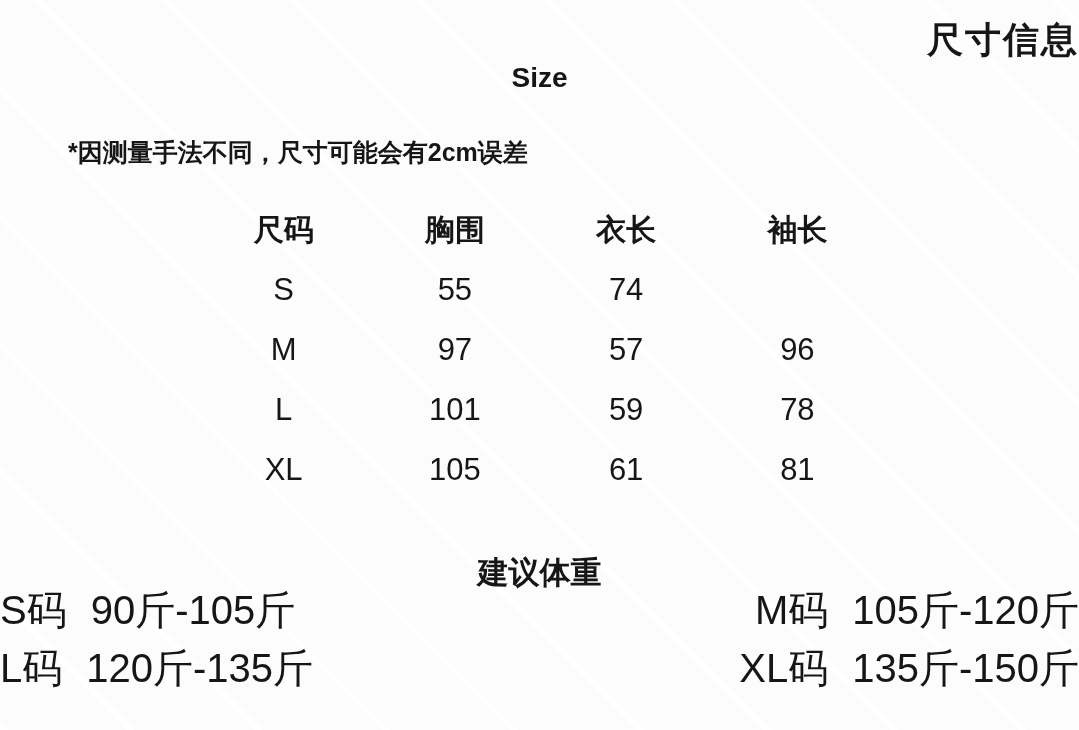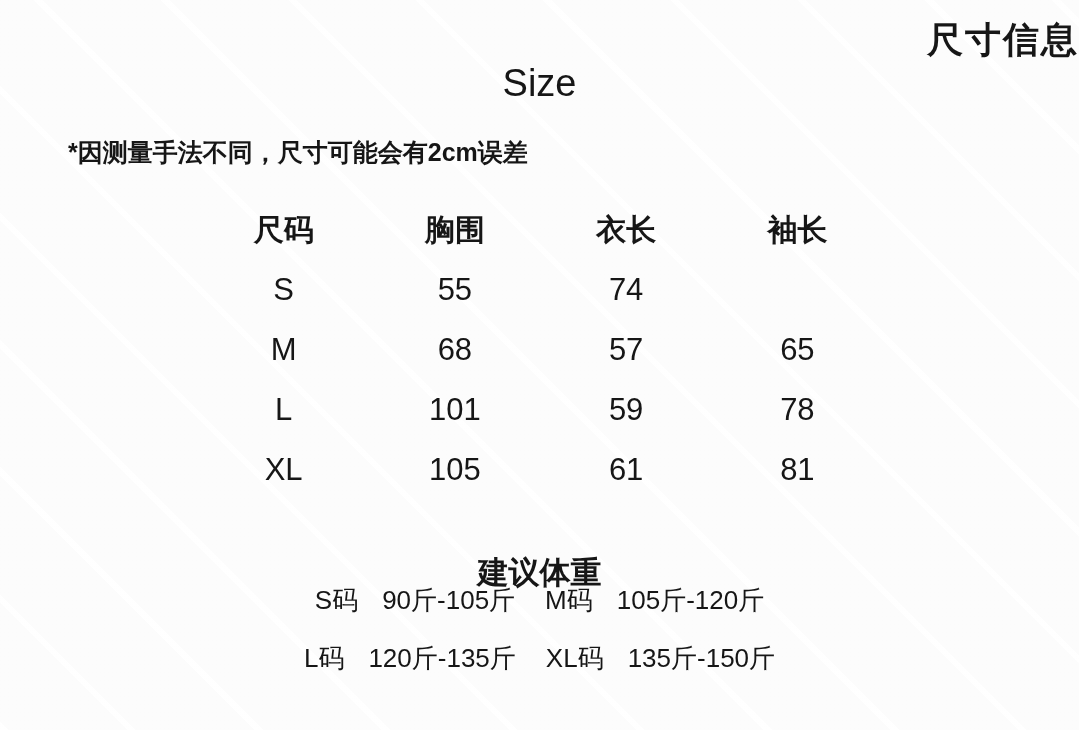--- a/index.html
+++ b/index.html
@@ -38,22 +38,22 @@
     font-weight: 600;
     letter-spacing: 2px;
     margin: 0;
   }
   .title-en {
     position: absolute;
     top: 62px;
     left: 0;
     width: 100%;
     text-align: center;
-    font-size: 38px;
-    font-weight: 400;
+    font-size: 28px;
+    font-weight: 700;
     margin: 0;
   }
   .note {
     position: absolute;
     top: 136px;
     left: 68px;
     font-size: 25px;
     font-weight: 700;
     margin: 0;
   }
@@ -86,23 +86,23 @@
     text-align: center;
     font-size: 31px;
     font-weight: 600;
     margin: 0;
   }
   .weight-row {
     position: absolute;
     left: 0;
     width: 100%;
     display: flex;
-    justify-content: center;
+    justify-content: space-between;
     column-gap: 30px;
-    font-size: 26px;
+    font-size: 40px;
     font-weight: 500;
   }
   .weight-row.first { top: 583px; }
   .weight-row.second { top: 641px; }
   .weight-pair {
     display: flex;
     column-gap: 24px;
     white-space: nowrap;
   }
 </style>
@@ -123,23 +123,23 @@
     <span>衣长</span>
     <span>袖长</span>
   </div>
   <div class="t-row">
     <span>S</span>
     <span>55</span>
     <span>74</span>
   </div>
   <div class="t-row">
     <span>M</span>
-    <span>68</span>
+    <span>97</span>
     <span>57</span>
-    <span>65</span>
+    <span>96</span>
   </div>
   <div class="t-row">
     <span>L</span>
     <span>101</span>
     <span>59</span>
     <span>78</span>
   </div>
   <div class="t-row">
     <span>XL</span>
     <span>105</span>

